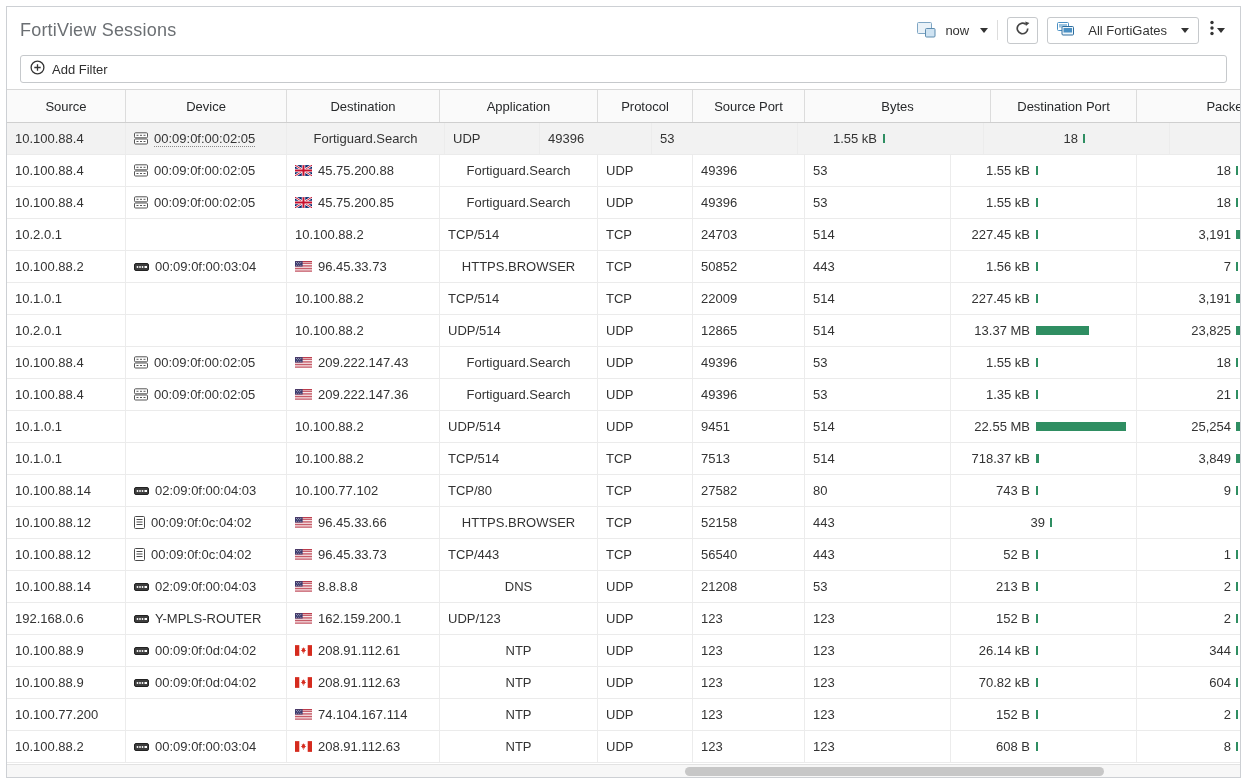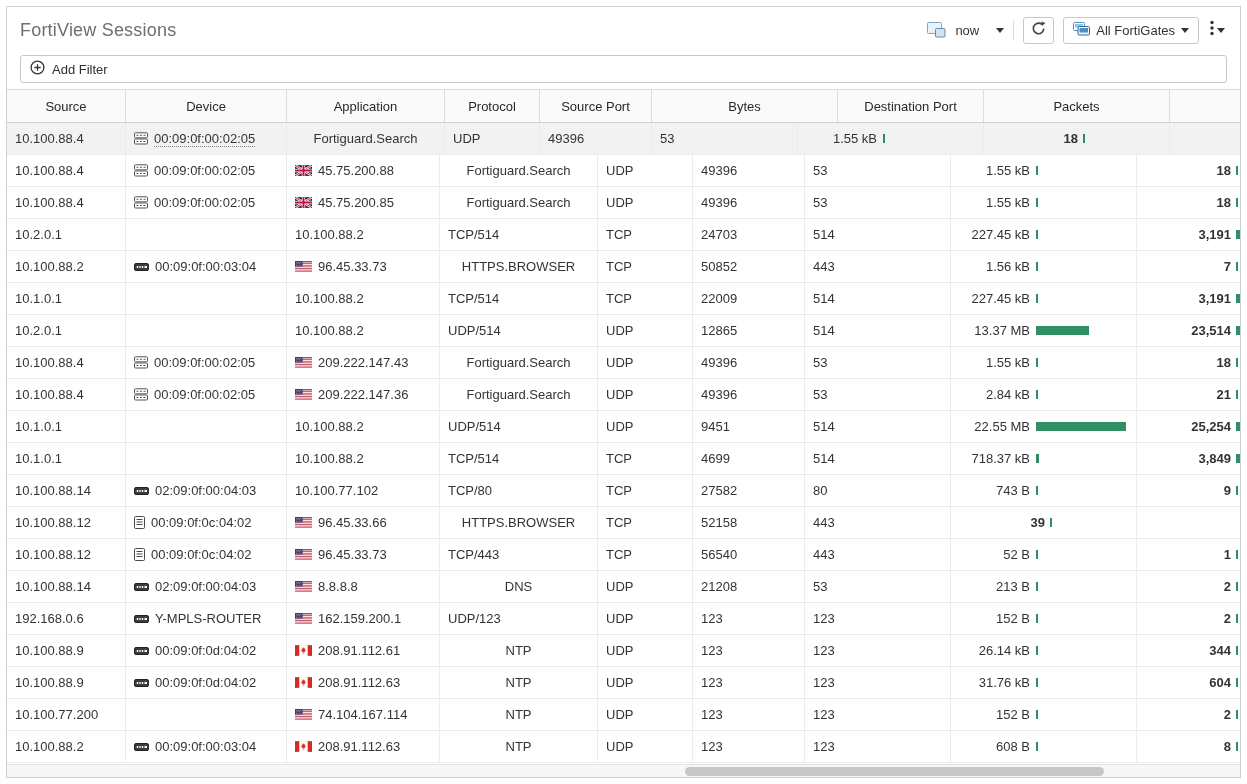--- a/index.html
+++ b/index.html
@@ -6,26 +6,26 @@
   html, body { margin: 0; padding: 0; width: 1247px; height: 784px; background: #fff;
     font-family: "Liberation Sans", sans-serif; }
   .frame { position: absolute; left: 6px; top: 6px; width: 1235px; height: 772px;
     border: 1px solid #cdd0d4; background: #fff; overflow: hidden; }
 
   
   .toolbar { height: 46px; display: flex; align-items: center; padding: 0 13px; }
   .title { font-size: 18px; color: #6b6f73; letter-spacing: .2px; }
   .tb-right { margin-left: auto; display: flex; align-items: center; gap: 9px; }
   .tbicon { display: inline-flex; align-items: center; cursor: pointer; }
-  .now-btn { display: flex; align-items: center; gap: 17px; font-size: 13px; color: #333; cursor: pointer; }
+  .now-btn { display: flex; align-items: center; gap: 11px; font-size: 13px; color: #333; cursor: pointer; }
   .caret { width: 0; height: 0; border-left: 4px solid transparent; border-right: 4px solid transparent;
     border-top: 5px solid #333; display: inline-block; }
   .sep { width: 1px; height: 20px; background: #ddd; }
   .btn { border: 1px solid #c6c9cc; border-radius: 3px; background: #fff; height: 27px;
-    display: flex; align-items: center; gap: 6px; padding: 0 9px; font-size: 13px; color: #333; cursor: pointer; }
+    display: flex; align-items: center; gap: 14px; padding: 0 9px; font-size: 13px; color: #333; cursor: pointer; }
   .btn.square { width: 31px; justify-content: center; padding: 0; }
   .kebab { display: flex; align-items: center; gap: 3px; cursor: pointer; padding: 2px; }
 
   
   .filterbar { margin: 2px 13px 0; border: 1px solid #c6c9cc; border-radius: 3px; height: 28px;
     display: flex; align-items: center; gap: 7px; padding: 0 9px; font-size: 13px; color: #2f2f2f; cursor: pointer; }
 
   
   .table { margin-top: 6px; width: 1316px; }
   .thead { display: flex; height: 34px; background: #fafafa;
@@ -36,21 +36,21 @@
   .tr.hl { background: #f2f2f2; }
   .td { display: flex; align-items: center; font-size: 13px; color: #333;
     border-right: 1px solid #ececec; padding: 0 8px; overflow: hidden; white-space: nowrap; }
   .td.center { justify-content: center; }
   .c0 { width: 119px; } .c1 { width: 161px; } .c2 { width: 153px; } .c3 { width: 158px; }
   .c4 { width: 95px; }  .c5 { width: 112px; } .c6 { width: 146px; } .c7 { width: 186px; } .c8 { width: 186px; }
   .icon { display: inline-flex; align-items: center; margin-right: 6px; flex: none; }
   .hl .u { border-bottom: 1px dotted #8a8a8a; }
   .bytes-val { flex: 1; text-align: right; }
   .barzone { width: 92px; margin-left: 6px; display: flex; align-items: center; flex: none; }
-  .pk-val { width: 86px; text-align: right; flex: none; font-weight: bold; }
+  .pk-val { width: 86px; text-align: right; flex: none; }
   .pk-zone { margin-left: 5px; display: flex; align-items: center; flex: none; }
   .bar { height: 9px; background: var(--bar, #2f8e62); display: inline-block; }
 
   
   .hscroll { position: absolute; left: 0; right: 0; bottom: 0; height: 13px; background: #f7f7f7;
     border-top: 1px solid #e3e3e3; }
   .hthumb { position: absolute; top: 2px; height: 9px; left: 55%; width: 34%;
     background: #c7c7c7; border-radius: 5px; }
 </style>
 </head>
@@ -112,20 +112,21 @@
         <path d="M7.5 4.3v6.4M4.3 7.5h6.4" stroke="#333" stroke-width="1.3"></path>
       </svg>
     </span>
     <span>Add Filter</span>
   </div>
 
   <div class="table">
     <div class="thead">
       <div class="th c0">Source</div>
       <div class="th c1">Device</div>
+      <div class="th c2">Destination</div>
       <div class="th c3">Application</div>
       <div class="th c4">Protocol</div>
       <div class="th c5">Source Port</div>
       <div class="th c7">Bytes</div>
       <div class="th c6">Destination Port</div>
       <div class="th c8">Packets</div>
     </div>
     <div>
         <div class="tr hl">
           <div class="td c0">
@@ -428,21 +429,21 @@
           <div class="td c6">
             <span>514</span>
           </div>
           <div class="td c7">
             <span class="bytes-val">13.37 MB</span>
             <span class="barzone">
               <i class="bar" style="width:53px"></i>
             </span>
           </div>
           <div class="td c8">
-            <span class="pk-val">23,514</span>
+            <span class="pk-val">23,825</span>
             <span class="pk-zone">
               <i class="bar" style="width:30px"></i>
             </span>
           </div>
         </div>
         <div class="tr">
           <div class="td c0">
             <span>10.100.88.4</span>
           </div>
           <div class="td c1">
@@ -554,21 +555,21 @@
           <div class="td c4">
             <span>UDP</span>
           </div>
           <div class="td c5">
             <span>49396</span>
           </div>
           <div class="td c6">
             <span>53</span>
           </div>
           <div class="td c7">
-            <span class="bytes-val">2.84 kB</span>
+            <span class="bytes-val">1.35 kB</span>
             <span class="barzone">
               <i class="bar" style="width:2px"></i>
             </span>
           </div>
           <div class="td c8">
             <span class="pk-val">21</span>
             <span class="pk-zone">
               <i class="bar" style="width:2px"></i>
             </span>
           </div>
@@ -618,21 +619,21 @@
           <div class="td c2">
             <span class="">10.100.88.2</span>
           </div>
           <div class="td c3">
             <span>TCP/514</span>
           </div>
           <div class="td c4">
             <span>TCP</span>
           </div>
           <div class="td c5">
-            <span>4699</span>
+            <span>7513</span>
           </div>
           <div class="td c6">
             <span>514</span>
           </div>
           <div class="td c7">
             <span class="bytes-val">718.37 kB</span>
             <span class="barzone">
               <i class="bar" style="width:3px"></i>
             </span>
           </div>
@@ -1034,21 +1035,21 @@
           <div class="td c4">
             <span>UDP</span>
           </div>
           <div class="td c5">
             <span>123</span>
           </div>
           <div class="td c6">
             <span>123</span>
           </div>
           <div class="td c7">
-            <span class="bytes-val">31.76 kB</span>
+            <span class="bytes-val">70.82 kB</span>
             <span class="barzone">
               <i class="bar" style="width:2px"></i>
             </span>
           </div>
           <div class="td c8">
             <span class="pk-val">604</span>
             <span class="pk-zone">
               <i class="bar" style="width:2px"></i>
             </span>
           </div>

